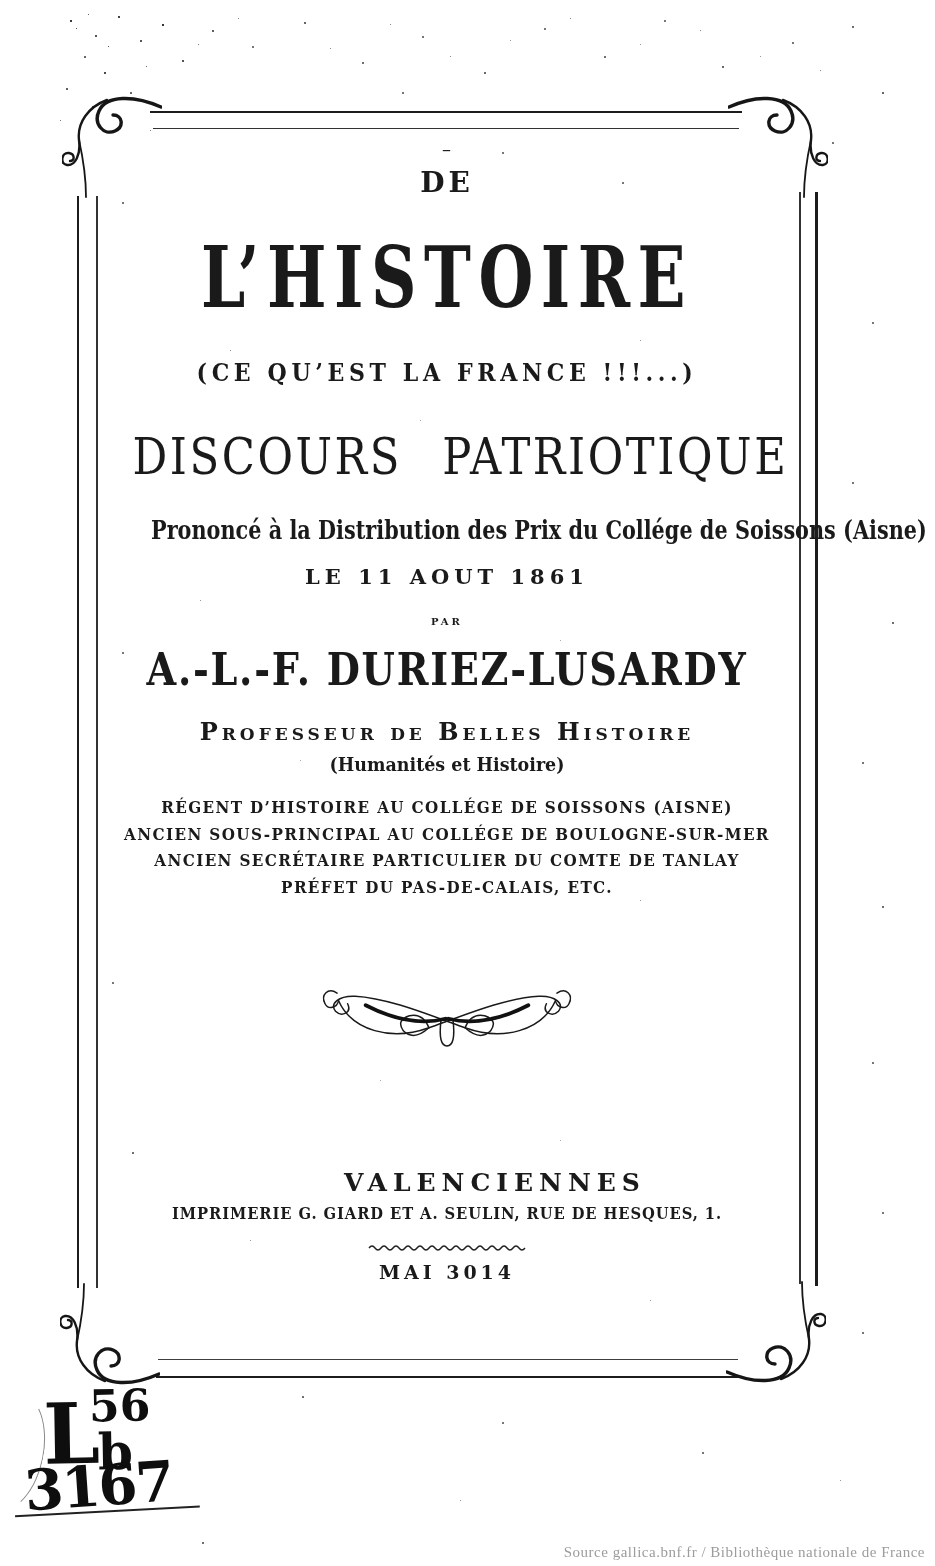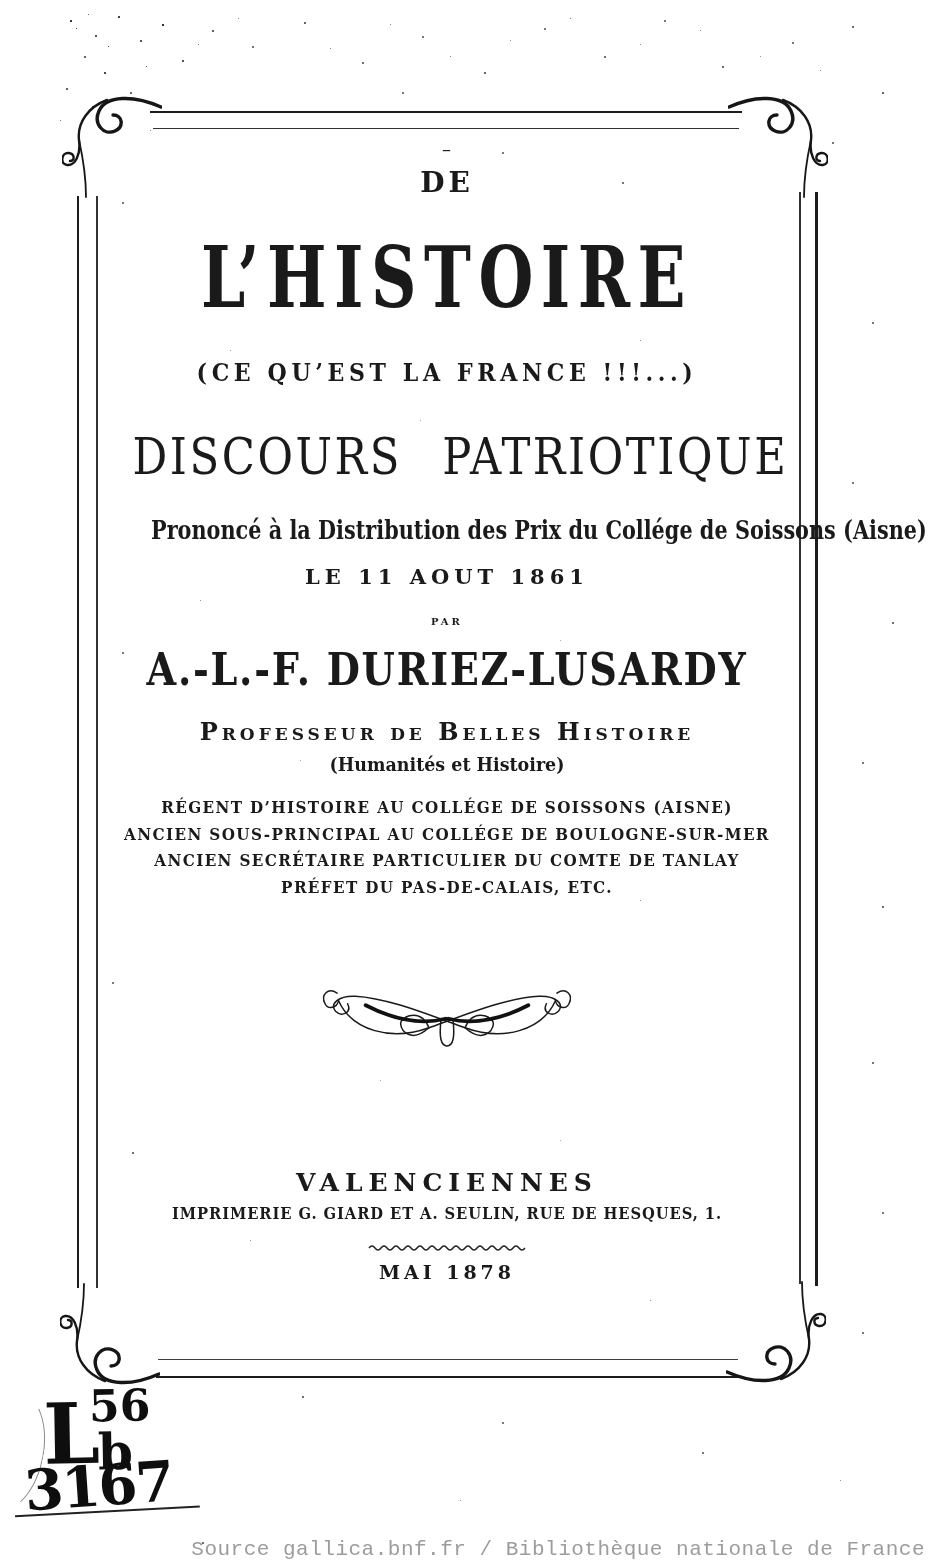--- a/index.html
+++ b/index.html
@@ -47,39 +47,39 @@
   .t-title{top:234px;font-size:84px;font-weight:700;letter-spacing:10px;}
   .t-paren{top:360px;font-size:24px;font-weight:600;letter-spacing:5px;}
   .t-discours{top:430px;font-size:51px;font-weight:400;letter-spacing:3px;word-spacing:28px;}
   .t-prononce{top:517px;font-size:26px;font-weight:700;}
   .t-date{top:566px;font-size:21px;font-weight:700;letter-spacing:5px;}
   .t-par{top:617px;font-size:10px;font-weight:700;letter-spacing:3px;}
   .t-author{top:646px;font-size:45px;font-weight:700;letter-spacing:2px;}
   .t-prof{top:719px;font-size:24px;font-variant:small-caps;letter-spacing:4px;font-weight:600;}
   .t-hum{top:755px;font-size:19px;font-weight:700;}
   .t-creds{top:795px;font-size:16.5px;font-weight:600;letter-spacing:1.5px;line-height:26.5px;white-space:normal;}
-  .t-city{top:1170px;font-size:25px;font-weight:700;letter-spacing:6px;}
+  .t-city{top:1170px;font-size:25px;font-weight:700;letter-spacing:6px;padding-left:48px;}
   .t-printer{top:1206px;font-size:16px;font-weight:700;letter-spacing:1px;}
   .t-mai{top:1263px;font-size:19px;font-weight:600;letter-spacing:4px;}
   .orn{position:absolute;top:972px;left:50%;transform:translateX(-50%);}
   .wavy{position:absolute;top:1243px;left:50%;transform:translateX(-50%);}
   
   .stamp{position:absolute;left:0;top:1378px;width:250px;height:160px;color:#0e0e0e;
          font-family:"DejaVu Serif","Liberation Serif",serif;font-weight:700;transform:rotate(-1deg);}
   .stamp .s56{position:absolute;left:90px;top:2px;font-size:44px;}
   .stamp .sL{position:absolute;left:44px;top:8px;font-size:80px;font-weight:900;transform:scaleY(1.05);}
   .stamp .sb{position:absolute;left:98px;top:44px;font-size:50px;}
   .stamp .s3167{position:absolute;left:24px;top:74px;font-size:56px;letter-spacing:-2px;transform:rotate(-3deg);}
   .stamp .sline{position:absolute;left:14px;top:132px;width:185px;height:2px;background:#222;transform:rotate(-2deg);}
   .stamp .arc{position:absolute;left:-28px;top:10px;width:70px;height:120px;border:1.5px solid transparent;
               border-right-color:#888;border-radius:50%;transform:rotate(12deg);}
   
   .gallica{position:absolute;right:10px;bottom:5px;
-           font-family:Liberation Mono, monospace;
-           font-size:21px;letter-spacing:0.5px;color:#9c9c9c;}
+           font-family:Liberation Serif, serif;
+           font-size:15px;letter-spacing:0.5px;color:#9c9c9c;}
 </style>
 </head>
 <body>
 
 <div class="page">
 
   <div class="speck1"></div>
   <div class="speck2"></div>
 
   <div class="rule" style="left:150px;top:111px;width:592px;height:2px;"></div>
@@ -156,21 +156,21 @@
       </g>
     </svg>
 
     <div class="line t-city">VALENCIENNES</div>
     <div class="line t-printer cond92">IMPRIMERIE G. GIARD ET A. SEULIN, RUE DE HESQUES, 1.</div>
 
     <svg class="wavy" width="160" height="10" viewBox="0 0 160 10">
       <path d="M2,5 q3,-4 6,0 t6,0 t6,0 t6,0 t6,0 t6,0 t6,0 t6,0 t6,0 t6,0 t6,0 t6,0 t6,0 t6,0 t6,0 t6,0 t6,0 t6,0 t6,0 t6,0 t6,0 t6,0 t6,0 t6,0 t6,0 t6,0" fill="none" stroke="#222" stroke-width="1.4"></path>
     </svg>
 
-    <div class="line t-mai">MAI 1878</div>
+    <div class="line t-mai">MAI 3014</div>
   </div>
 
   <div class="stamp">
     <div class="arc"></div>
     <div class="s56">56</div>
     <div class="sL">L</div>
     <div class="sb">b</div>
     <div class="s3167">3167</div>
     <div class="sline"></div>
   </div>

